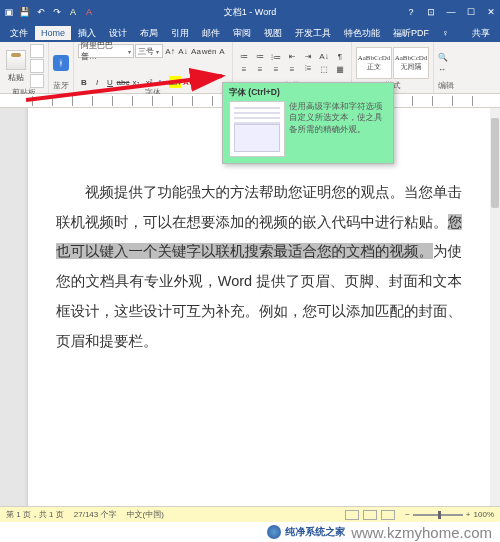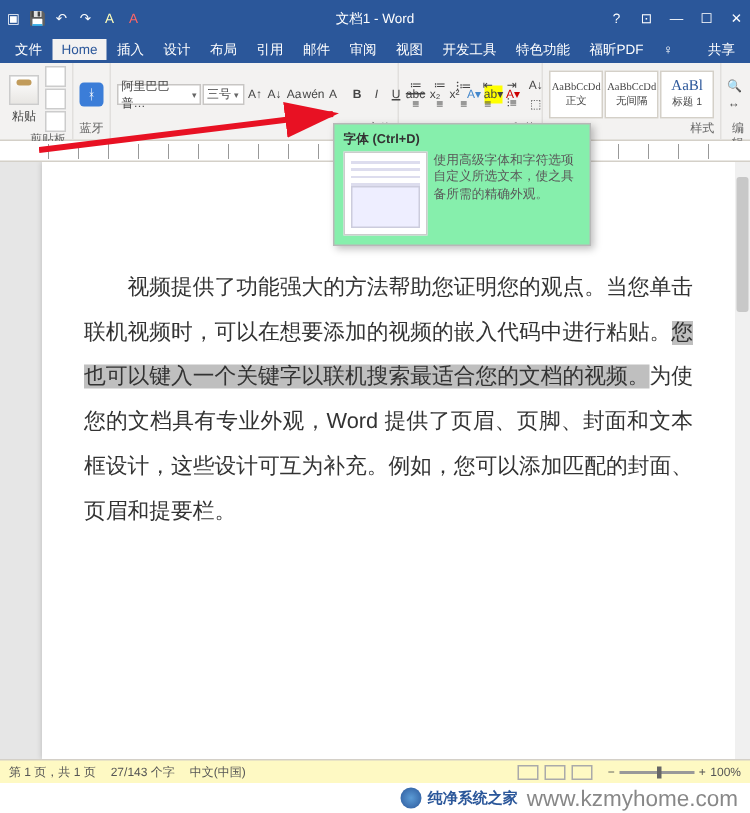--- a/index.html
+++ b/index.html
@@ -9,28 +9,28 @@
 .qat span{width:10px;height:10px;display:inline-flex;align-items:center;justify-content:center}
 .title{flex:1;text-align:center}
 .winctl{display:flex;gap:10px}
 .winctl span{width:10px;height:10px;display:inline-flex;align-items:center;justify-content:center}
 .menubar{height:18px;background:#2b579a;display:flex;align-items:center;padding:0 4px;gap:1px;font-size:9px;color:#fff}
 .menubar .tab{padding:2px 6px;cursor:pointer}
 .menubar .tab.active{background:#f3f2f1;color:#2b579a}
 .ribbon{height:52px;background:#f3f2f1;border-bottom:1px solid #d4d0c8;display:flex;font-size:8px;color:#444}
 .ribbon-group{border-right:1px solid #e1dfdd;padding:2px 4px;display:flex;flex-direction:column;position:relative}
 .ribbon-group .grp-body{flex:1;display:flex;align-items:center;gap:2px}
-.ribbon-group .grp-label{text-align:right;font-size:8px;color:#666;height:10px;line-height:10px;position:relative}
+.ribbon-group .grp-label{text-align:center;font-size:8px;color:#666;height:10px;line-height:10px;position:relative}
 .paste-btn{width:24px;text-align:center}
 .paste-btn .icon{width:20px;height:20px;background:linear-gradient(#fff,#e8e6e3);border:1px solid #ccc;margin:0 auto 2px;position:relative}
 .paste-btn .icon::after{content:"";position:absolute;top:2px;left:4px;width:10px;height:4px;background:#c19b5b;border-radius:2px}
 .small-icon{width:14px;height:14px;border:1px solid #ccc;background:#fff}
 .bt-col{display:flex;flex-direction:column;gap:1px;align-items:center}
 .bt-icon{width:16px;height:16px;background:#3b7dd8;border-radius:3px;color:#fff;font-size:9px;line-height:16px;text-align:center}
-.font-box{display:flex;flex-direction:row;gap:4px}
+.font-box{display:flex;flex-direction:column;gap:18px}
 .font-row{display:flex;gap:1px;align-items:center}
 .combo{height:14px;border:1px solid #c8c6c4;background:#fff;font-size:8px;padding:0 2px;display:flex;align-items:center}
 .combo .arr{margin-left:2px;font-size:6px;color:#666}
 .fbtn{width:12px;height:12px;display:inline-flex;align-items:center;justify-content:center;font-size:8px;color:#444;cursor:pointer}
 .para-box{display:flex;flex-direction:column;gap:1px}
 .para-row{display:flex;gap:2px}
 .pbtn{width:14px;height:12px;display:inline-flex;align-items:center;justify-content:center;font-size:8px;color:#444;cursor:pointer}
 .styles-box{display:flex;gap:1px}
 .style-item{width:36px;height:32px;border:1px solid #d4d0c8;background:#fff;font-size:7px;display:flex;flex-direction:column;align-items:center;justify-content:center;color:#444}
 .style-item .prev{font-family:serif}
@@ -193,24 +193,20 @@
     <div class="grp-body">
       <div class="styles-box">
         <div class="style-item">
             <div class="prev">AaBbCcDd</div>
             <div>正文</div>
           </div>
         <div class="style-item">
             <div class="prev">AaBbCcDd</div>
             <div>无间隔</div>
           </div>
-        <div class="style-item">
-            <div class="prev" style="font-size:10px;color:#2b579a">AaBl</div>
-            <div>标题 1</div>
-          </div>
       </div>
     </div>
     <div class="grp-label">样式</div>
   </div>
 
   <div class="ribbon-group" style="border-right:none">
     <div class="grp-body">
       <div class="edit-box">
         <span>🔍</span>
         <span>↔</span>

